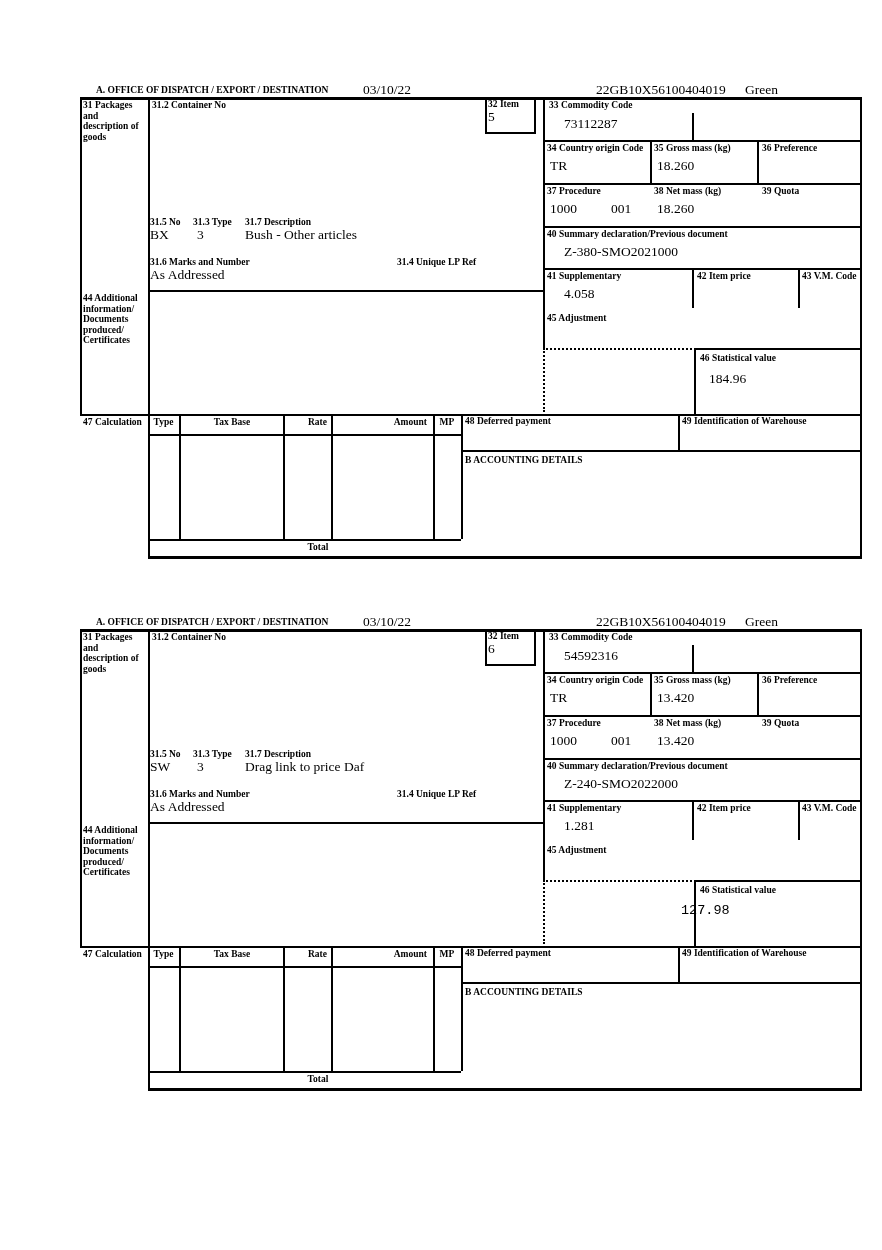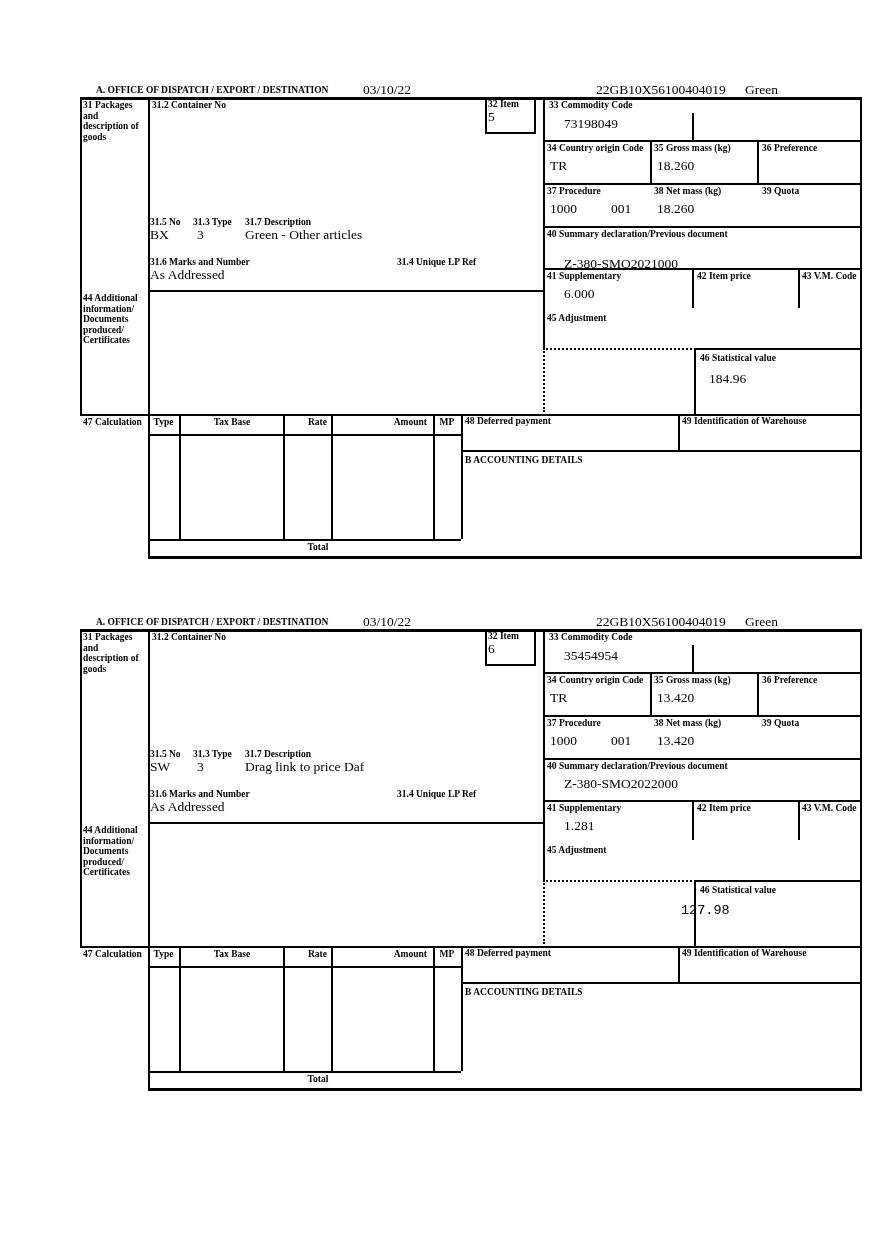--- a/index.html
+++ b/index.html
@@ -34,49 +34,49 @@
       <div class="lbl wrap" style="left:3px;top:3px;width:62px;">31 Packages and description of goods</div>
       <div class="lbl wrap" style="left:3px;top:196px;width:62px;">44 Additional information/ Documents produced/ Certificates</div>
       <div class="lbl wrap" style="left:3px;top:320px;width:60px;">47 Calculation</div>
 
       <span class="lbl" style="left:72px;top:3px;">31.2 Container No</span>
       <span class="lbl" style="left:70px;top:120px;">31.5 No</span>
       <span class="lbl" style="left:113px;top:120px;">31.3 Type</span>
       <span class="lbl" style="left:165px;top:120px;">31.7 Description</span>
       <span class="val" style="left:70px;top:130px;text-align:center;">BX</span>
       <span class="val" style="left:117px;top:130px;">3</span>
-      <span class="val" style="left:165px;top:130px;">Green - Other articles</span>
+      <span class="val" style="left:165px;top:130px;">Bush - Other articles</span>
       <span class="lbl" style="left:70px;top:160px;">31.6 Marks and Number</span>
       <span class="lbl" style="left:317px;top:160px;">31.4 Unique LP Ref</span>
       <span class="val" style="left:70px;top:170px;">As Addressed</span>
 
       <span class="lbl" style="left:408px;top:2px;">32 Item</span>
       <span class="val" style="left:408px;top:12px;">5</span>
 
       <span class="lbl" style="left:469px;top:3px;">33 Commodity Code</span>
-      <span class="val" style="left:484px;top:19px;">73198049</span>
+      <span class="val" style="left:484px;top:19px;">73112287</span>
 
       <span class="lbl" style="left:467px;top:46px;">34 Country origin Code</span>
       <span class="val" style="left:470px;top:61px;">TR</span>
       <span class="lbl" style="left:574px;top:46px;">35 Gross mass (kg)</span>
       <span class="val" style="left:577px;top:61px;">18.260</span>
       <span class="lbl" style="left:682px;top:46px;">36 Preference</span>
 
       <span class="lbl" style="left:467px;top:89px;">37 Procedure</span>
       <span class="val" style="left:470px;top:104px;">1000</span>
       <span class="val" style="left:531px;top:104px;">001</span>
       <span class="lbl" style="left:574px;top:89px;">38 Net mass (kg)</span>
       <span class="val" style="left:577px;top:104px;">18.260</span>
       <span class="lbl" style="left:682px;top:89px;">39 Quota</span>
 
       <span class="lbl" style="left:467px;top:132px;">40 Summary declaration/Previous document</span>
-      <span class="val" style="left:484px;top:159px;text-align:center;">Z-380-SMO2021000</span>
+      <span class="val" style="left:484px;top:147px;text-align:center;">Z-380-SMO2021000</span>
 
       <span class="lbl" style="left:467px;top:174px;">41 Supplementary</span>
-      <span class="val" style="left:484px;top:189px;">6.000</span>
+      <span class="val" style="left:484px;top:189px;">4.058</span>
       <span class="lbl" style="left:617px;top:174px;">42 Item price</span>
       <span class="lbl" style="left:722px;top:174px;">43 V.M. Code</span>
 
       <span class="lbl" style="left:467px;top:216px;">45 Adjustment</span>
 
       <span class="lbl" style="left:620px;top:256px;">46 Statistical value</span>
       <span class="val" style="left:629px;top:274px;">184.96</span>
 
       <span class="lbl center" style="left:68px;top:320px;width:31px;">Type</span>
       <span class="lbl center" style="left:101px;top:320px;width:102px;">Tax Base</span>
@@ -146,37 +146,37 @@
       <span class="val" style="left:117px;top:130px;">3</span>
       <span class="val" style="left:165px;top:130px;">Drag link to price Daf</span>
       <span class="lbl" style="left:70px;top:160px;">31.6 Marks and Number</span>
       <span class="lbl" style="left:317px;top:160px;">31.4 Unique LP Ref</span>
       <span class="val" style="left:70px;top:170px;">As Addressed</span>
 
       <span class="lbl" style="left:408px;top:2px;">32 Item</span>
       <span class="val" style="left:408px;top:12px;">6</span>
 
       <span class="lbl" style="left:469px;top:3px;">33 Commodity Code</span>
-      <span class="val" style="left:484px;top:19px;">35454954</span>
+      <span class="val" style="left:484px;top:19px;">54592316</span>
 
       <span class="lbl" style="left:467px;top:46px;">34 Country origin Code</span>
       <span class="val" style="left:470px;top:61px;">TR</span>
       <span class="lbl" style="left:574px;top:46px;">35 Gross mass (kg)</span>
       <span class="val" style="left:577px;top:61px;">13.420</span>
       <span class="lbl" style="left:682px;top:46px;">36 Preference</span>
 
       <span class="lbl" style="left:467px;top:89px;">37 Procedure</span>
       <span class="val" style="left:470px;top:104px;">1000</span>
       <span class="val" style="left:531px;top:104px;">001</span>
       <span class="lbl" style="left:574px;top:89px;">38 Net mass (kg)</span>
       <span class="val" style="left:577px;top:104px;">13.420</span>
       <span class="lbl" style="left:682px;top:89px;">39 Quota</span>
 
       <span class="lbl" style="left:467px;top:132px;">40 Summary declaration/Previous document</span>
-      <span class="val" style="left:484px;top:147px;">Z-380-SMO2022000</span>
+      <span class="val" style="left:484px;top:147px;">Z-240-SMO2022000</span>
 
       <span class="lbl" style="left:467px;top:174px;">41 Supplementary</span>
       <span class="val" style="left:484px;top:189px;">1.281</span>
       <span class="lbl" style="left:617px;top:174px;">42 Item price</span>
       <span class="lbl" style="left:722px;top:174px;">43 V.M. Code</span>
 
       <span class="lbl" style="left:467px;top:216px;">45 Adjustment</span>
 
       <span class="lbl" style="left:620px;top:256px;">46 Statistical value</span>
       <span class="val" style="left:601px;top:274px;font-family:Liberation Mono, monospace;">127.98</span>

